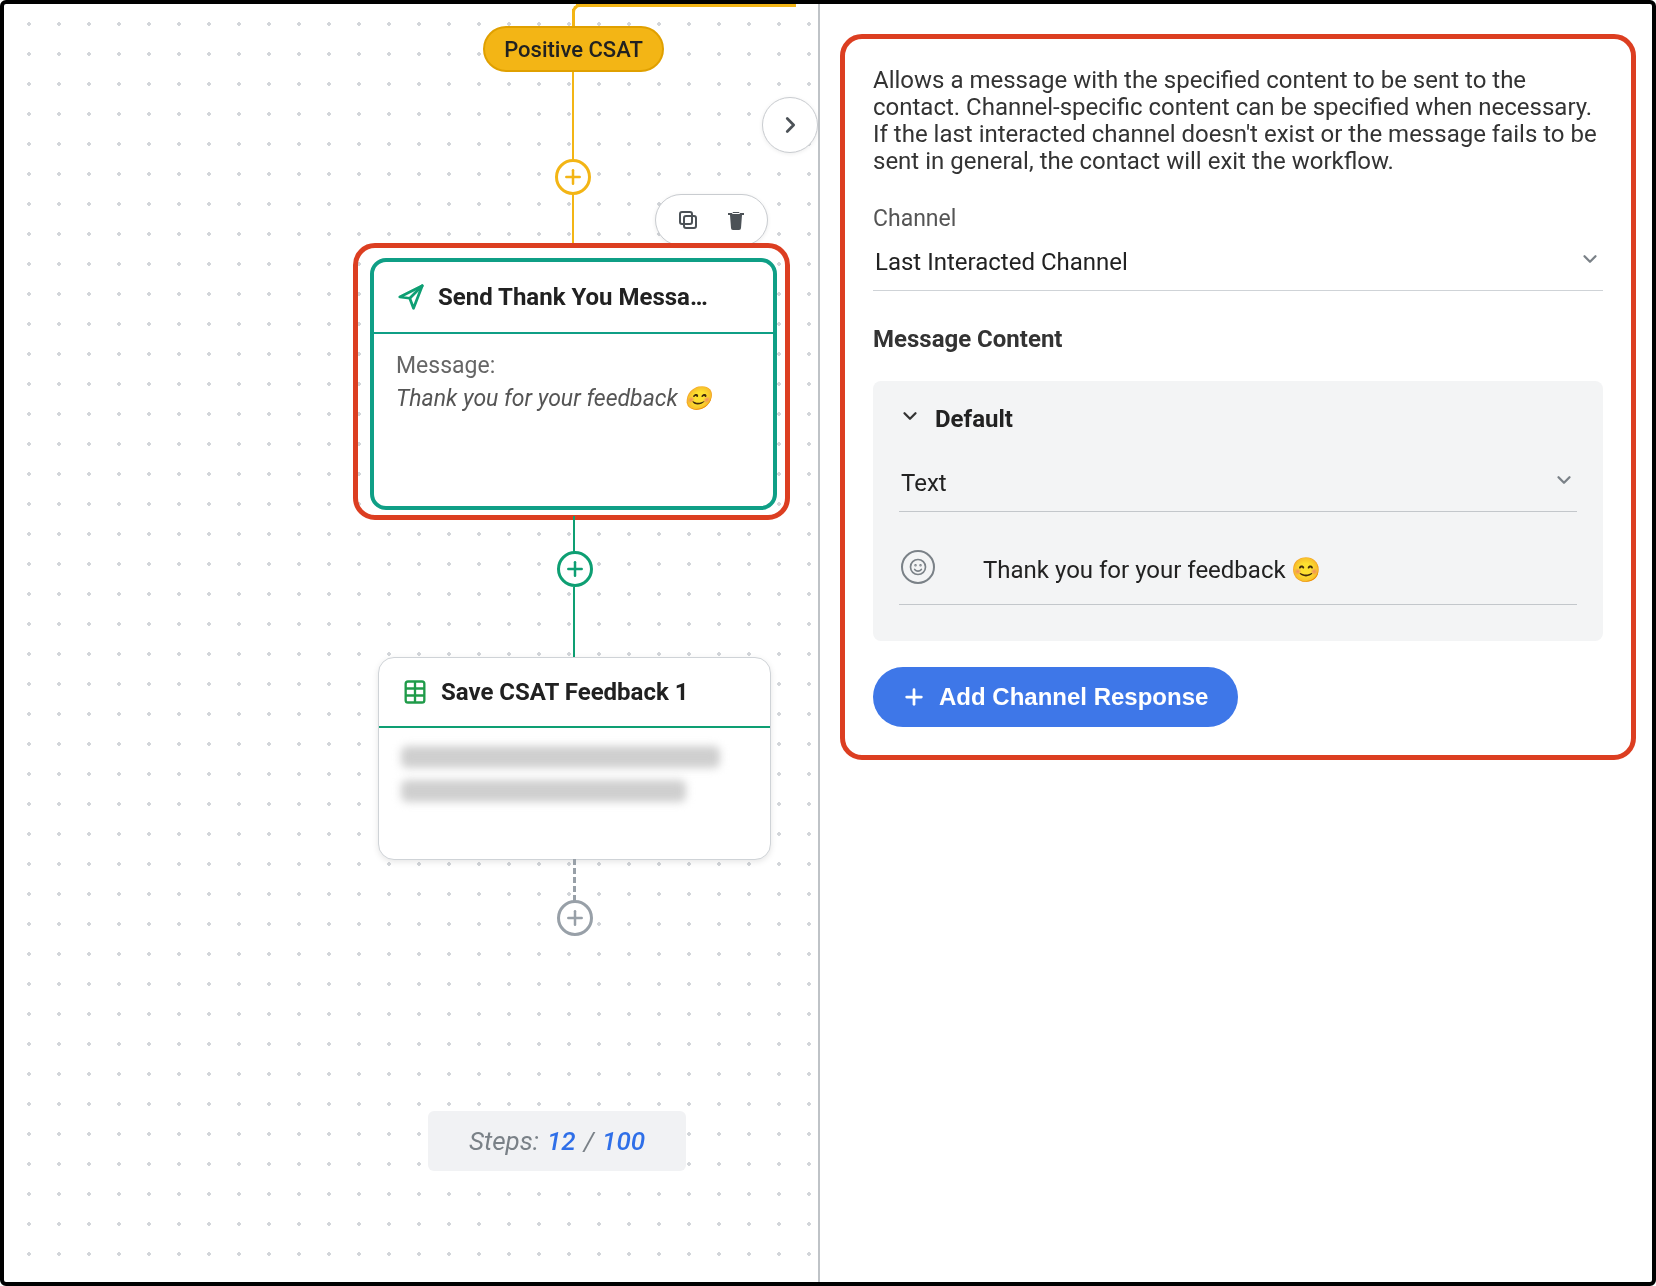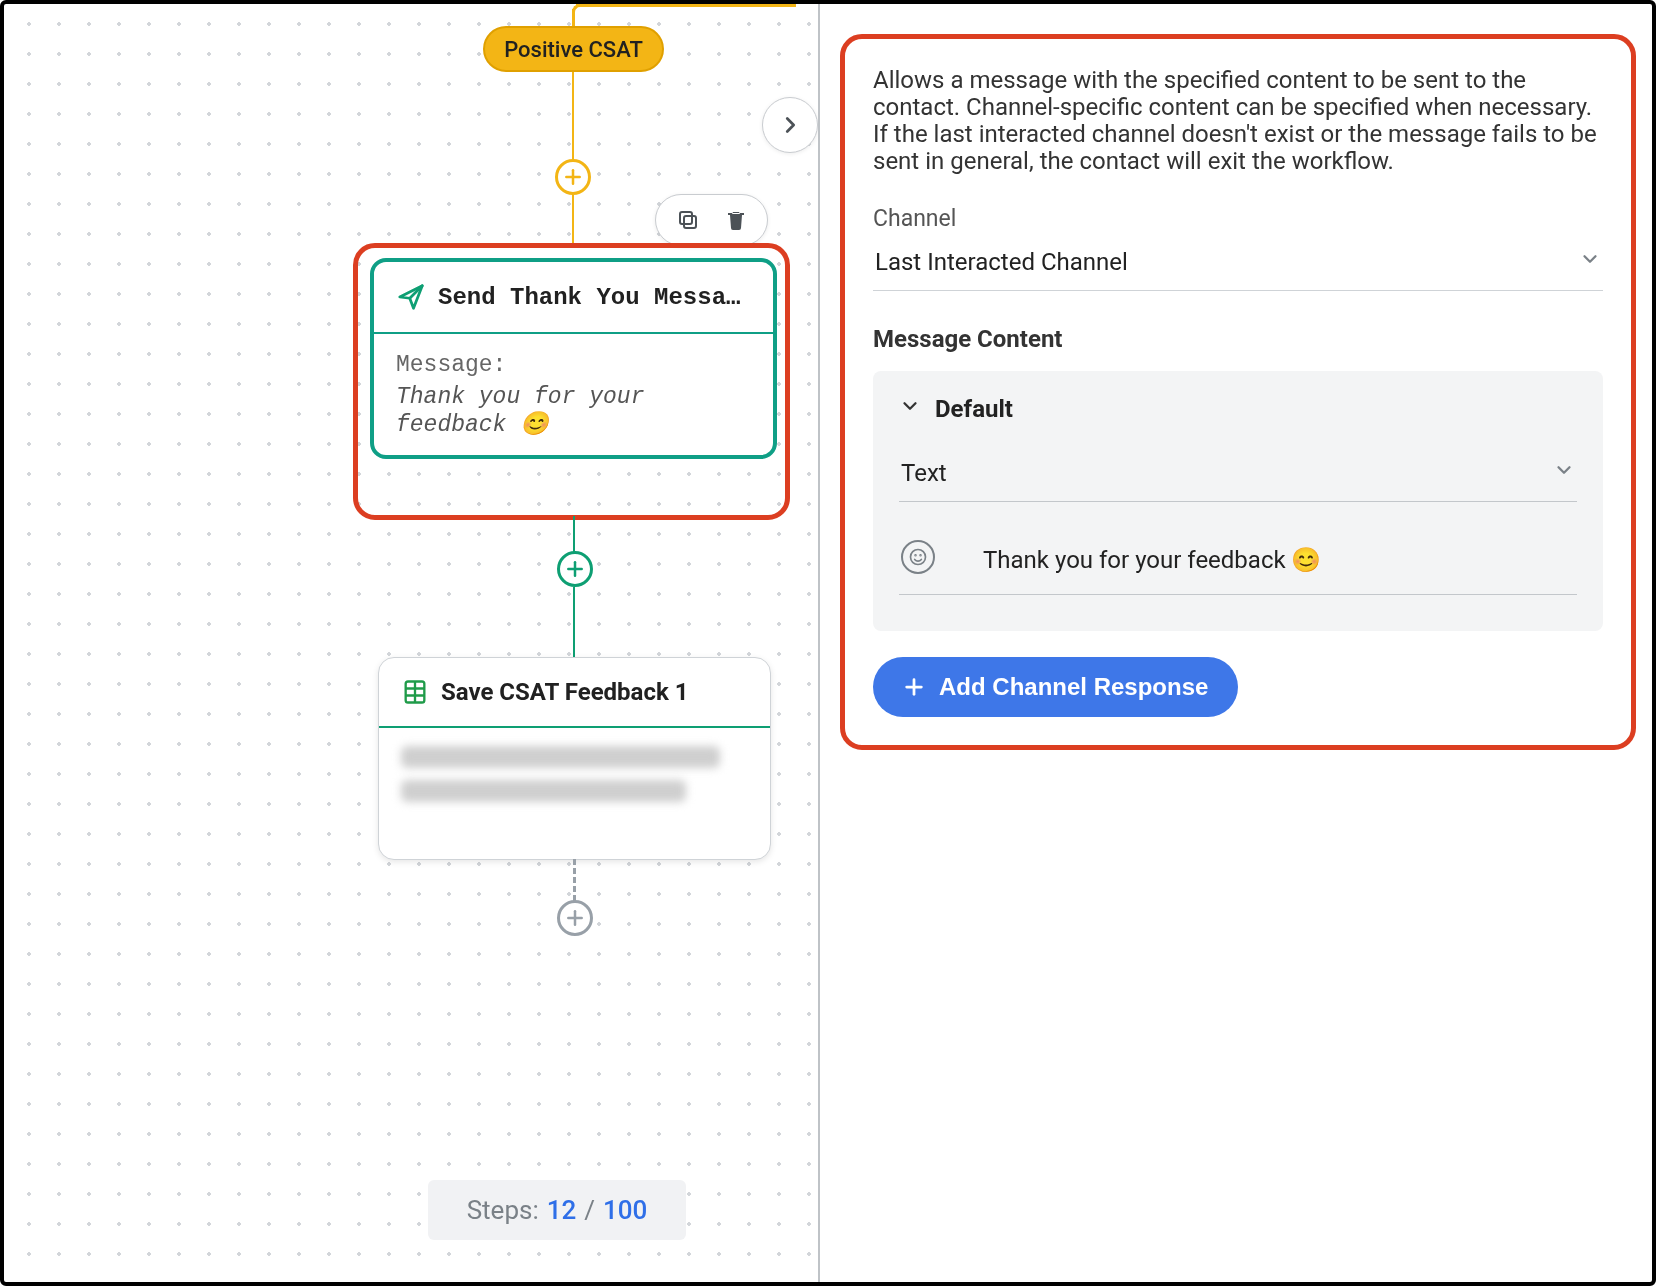--- a/index.html
+++ b/index.html
@@ -135,26 +135,25 @@
   .node-selected-wrap {
     position:absolute;
     left:349px; top:239px;
     width:437px; height:277px;
     border:5px solid #dc3e21;
     border-radius:22px;
   }
   .node-selected {
     position:absolute;
     left:12px; top:10px;
-    width:407px; height:201px;
+    width:407px; height:252px;
     border:4px solid #0f9f86;
     border-radius:16px;
     background:#fff;
     overflow:hidden;
-    font-family:Liberation Mono, monospace;
   }
   .node-header {
     display:flex; align-items:center; gap:12px;
     padding:20px 22px;
     font-size:24px;
     font-weight:700;
     color:#212121;
   }
   .node-sep { height:2px; background:#0f9f86; }
   .node-body {
@@ -174,28 +173,29 @@
   .blur-line {
     height:22px;
     border-radius:6px;
     background:#cfcfcf;
     filter:blur(4px);
     margin-bottom:12px;
   }
 
   .steps-box {
     position:absolute;
-    left:424px; top:1176px;
+    left:424px; top:1107px;
     width:258px; height:60px;
     background:#f1f2f4;
     border-radius:6px;
     display:flex; align-items:center; justify-content:center;
     font-size:26px;
     color:#7a8187;
     gap:8px;
+    font-style:italic;
   }
   .steps-box .cur { color:#2f6fe8; font-weight:500; }
   .steps-box .max { color:#2f6fe8; font-weight:500; }
 
   
   .panel {
     position:absolute;
     left:816px; top:0;
     width:838px;
     height:100%;
@@ -234,21 +234,21 @@
     font-size:24px;
     color:#222;
     padding:8px 2px 14px;
     border-bottom:1px solid #cfd3d7;
     margin-bottom:34px;
   }
   .section-label {
     font-size:24px;
     font-weight:700;
     color:#333;
-    margin-bottom:18px;
+    margin-bottom:28px;
   }
   .msg-block {
     background:#f3f4f5;
     border-radius:8px;
     padding:24px 26px 36px;
     margin-bottom:26px;
   }
   .msg-block-head {
     display:flex; align-items:center; gap:14px;
     font-size:24px;

